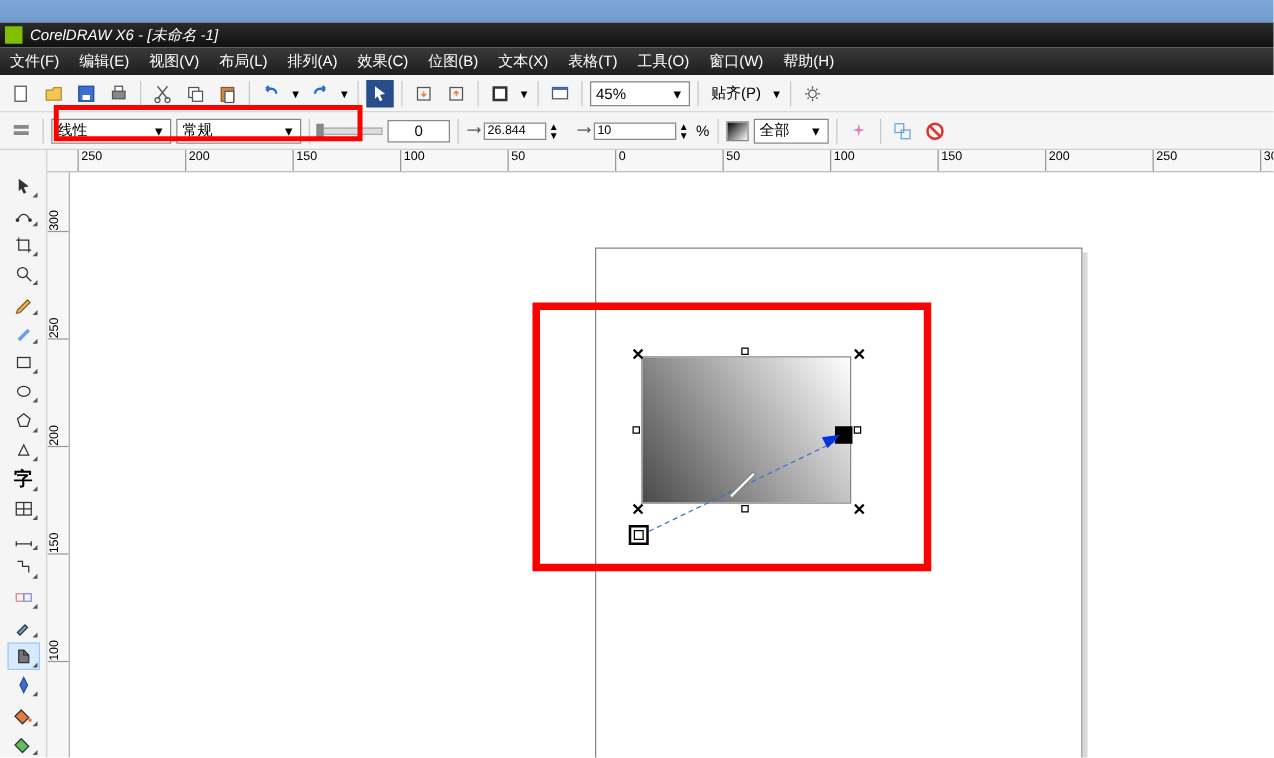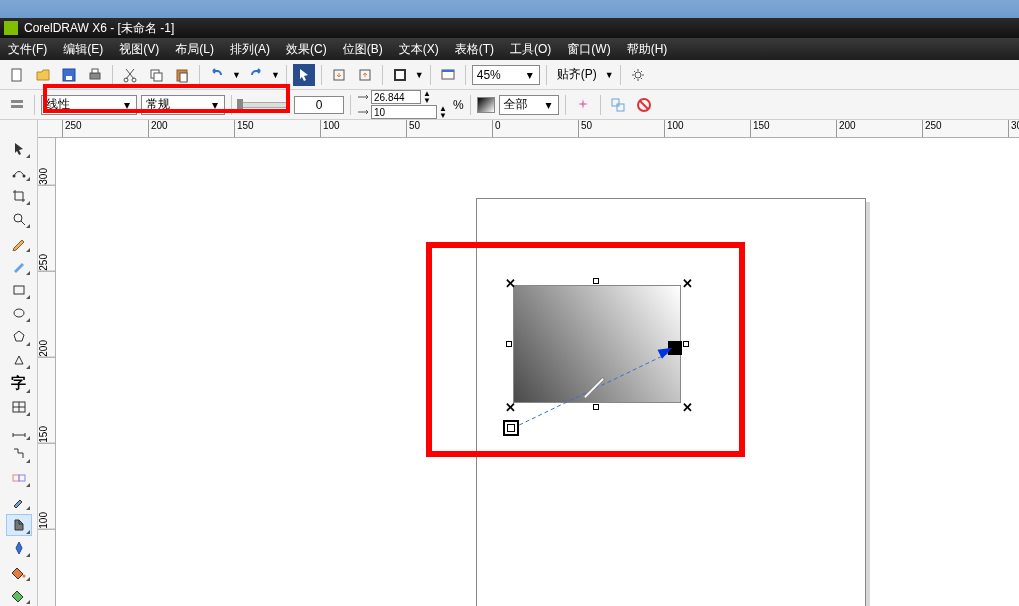--- a/index.html
+++ b/index.html
@@ -1,32 +1,32 @@
 <!DOCTYPE html>
 <html><head>
 <meta charset="utf-8">
 <style>
 * { box-sizing: border-box; margin: 0; padding: 0; font-family: "Microsoft YaHei", sans-serif; font-size: 12px; }
 body { background: #fff; width: 1019px; height: 606px; overflow: hidden; position: relative; }
 
 .titlebar-bg { height: 18px; background: linear-gradient(#7FA7D4, #6E9BCC); }
 .titlebar { height: 20px; background: linear-gradient(#2B2B2B, #111); color: #fff; display: flex; align-items: center; padding: 0 4px; }
 .titlebar .logo { width: 14px; height: 14px; background: #7FBF00; display: inline-block; margin-right: 6px; }
-.titlebar .title { font-size: 12px; }
+.titlebar .title { font-size: 12px; font-style: italic; }
 
 .menubar { height: 22px; background: linear-gradient(#3A3A3A, #1E1E1E); color: #fff; display: flex; align-items: center; padding: 0 8px; }
 .menubar span { margin-right: 16px; cursor: default; }
 
 .toolbar1, .toolbar2 { height: 30px; background: #F5F5F5; border-bottom: 1px solid #D0D0D0; display: flex; align-items: center; padding: 0 6px; gap: 4px; }
 .tb-btn { width: 22px; height: 22px; display: flex; align-items: center; justify-content: center; border: 1px solid transparent; }
 .sep { width: 1px; height: 20px; background: #C8C8C8; margin: 0 2px; }
 
 .dd { height: 20px; background: #fff; border: 1px solid #888; display: flex; align-items: center; padding: 0 2px 0 4px; }
 .dd .caret { width: 14px; text-align: center; }
-.dd-zoom { width: 68px; }
+.dd-zoom { width: 80px; }
 
 .toolbar2 .num-input { width: 50px; height: 18px; border: 1px solid #888; background: #fff; text-align: center; }
 
 .red-box-toolbar { position: absolute; left: 43px; top: 84px; width: 247px; height: 29px; border: 4px solid red; pointer-events: none; z-index: 50; }
 .red-box-canvas { position: absolute; left: 426px; top: 242px; width: 319px; height: 215px; border: 6px solid red; pointer-events: none; z-index: 50; }
 
 .hruler { position: absolute; left: 38px; top: 120px; right: 0; height: 18px; background: #F7F7F7; border-bottom: 1px solid #B0B0B0; overflow: hidden; }
 .hruler-track { position: relative; height: 100%; }
 .htick { position: absolute; top: 0; height: 100%; border-left: 1px solid #999; font-size: 10px; color: #000; padding-left: 2px; }
 .vruler { position: absolute; left: 38px; top: 138px; width: 18px; bottom: 0; background: #F7F7F7; border-right: 1px solid #B0B0B0; overflow: hidden; }
@@ -190,31 +190,31 @@
       <svg class="icon">
         <rect x="2" y="3" width="12" height="3" fill="#888"></rect>
         <rect x="2" y="8" width="12" height="3" fill="#888"></rect>
       </svg>
     </div>
   <div class="sep"></div>
   <div class="dd" style="width:96px">
     <span style="flex:1">线性</span>
     <span class="caret">▾</span>
   </div>
-  <div class="dd" style="width:84px">
+  <div class="dd" style="width:100px">
     <span style="flex:1">常规</span>
     <span class="caret">▾</span>
   </div>
   <div class="sep"></div>
   <div style="width:52px;height:6px;background:#DDD;position:relative;border:1px solid #AAA">
     <div style="position:absolute;left:-2px;top:-4px;width:6px;height:12px;background:#888"></div>
   </div>
   <input class="num-input" value="0" style="">
   <div class="sep"></div>
-  <div style="display:flex;flex-direction:column;gap:1px">
+  <div style="display:flex;flex-direction:row;gap:14px">
     <div style="display:flex;align-items:center;gap:2px">
       <svg width="12" height="9">
           <path d="M1 4h10M9 2l2 2-2 2" stroke="#555" fill="none"></path>
         </svg>
       <input style="width: 50px; height: 14px; border: 1px solid rgb(136, 136, 136); font-size: 10px; padding: 0px 2px;" value="26.844">
       <span style="font-size:8px;line-height:7px">▲<br>▼</span>
     </div>
     <div style="display:flex;align-items:center;gap:2px">
       <svg width="12" height="9">
           <path d="M1 4h10M9 2l2 2-2 2" stroke="#555" fill="none"></path>

